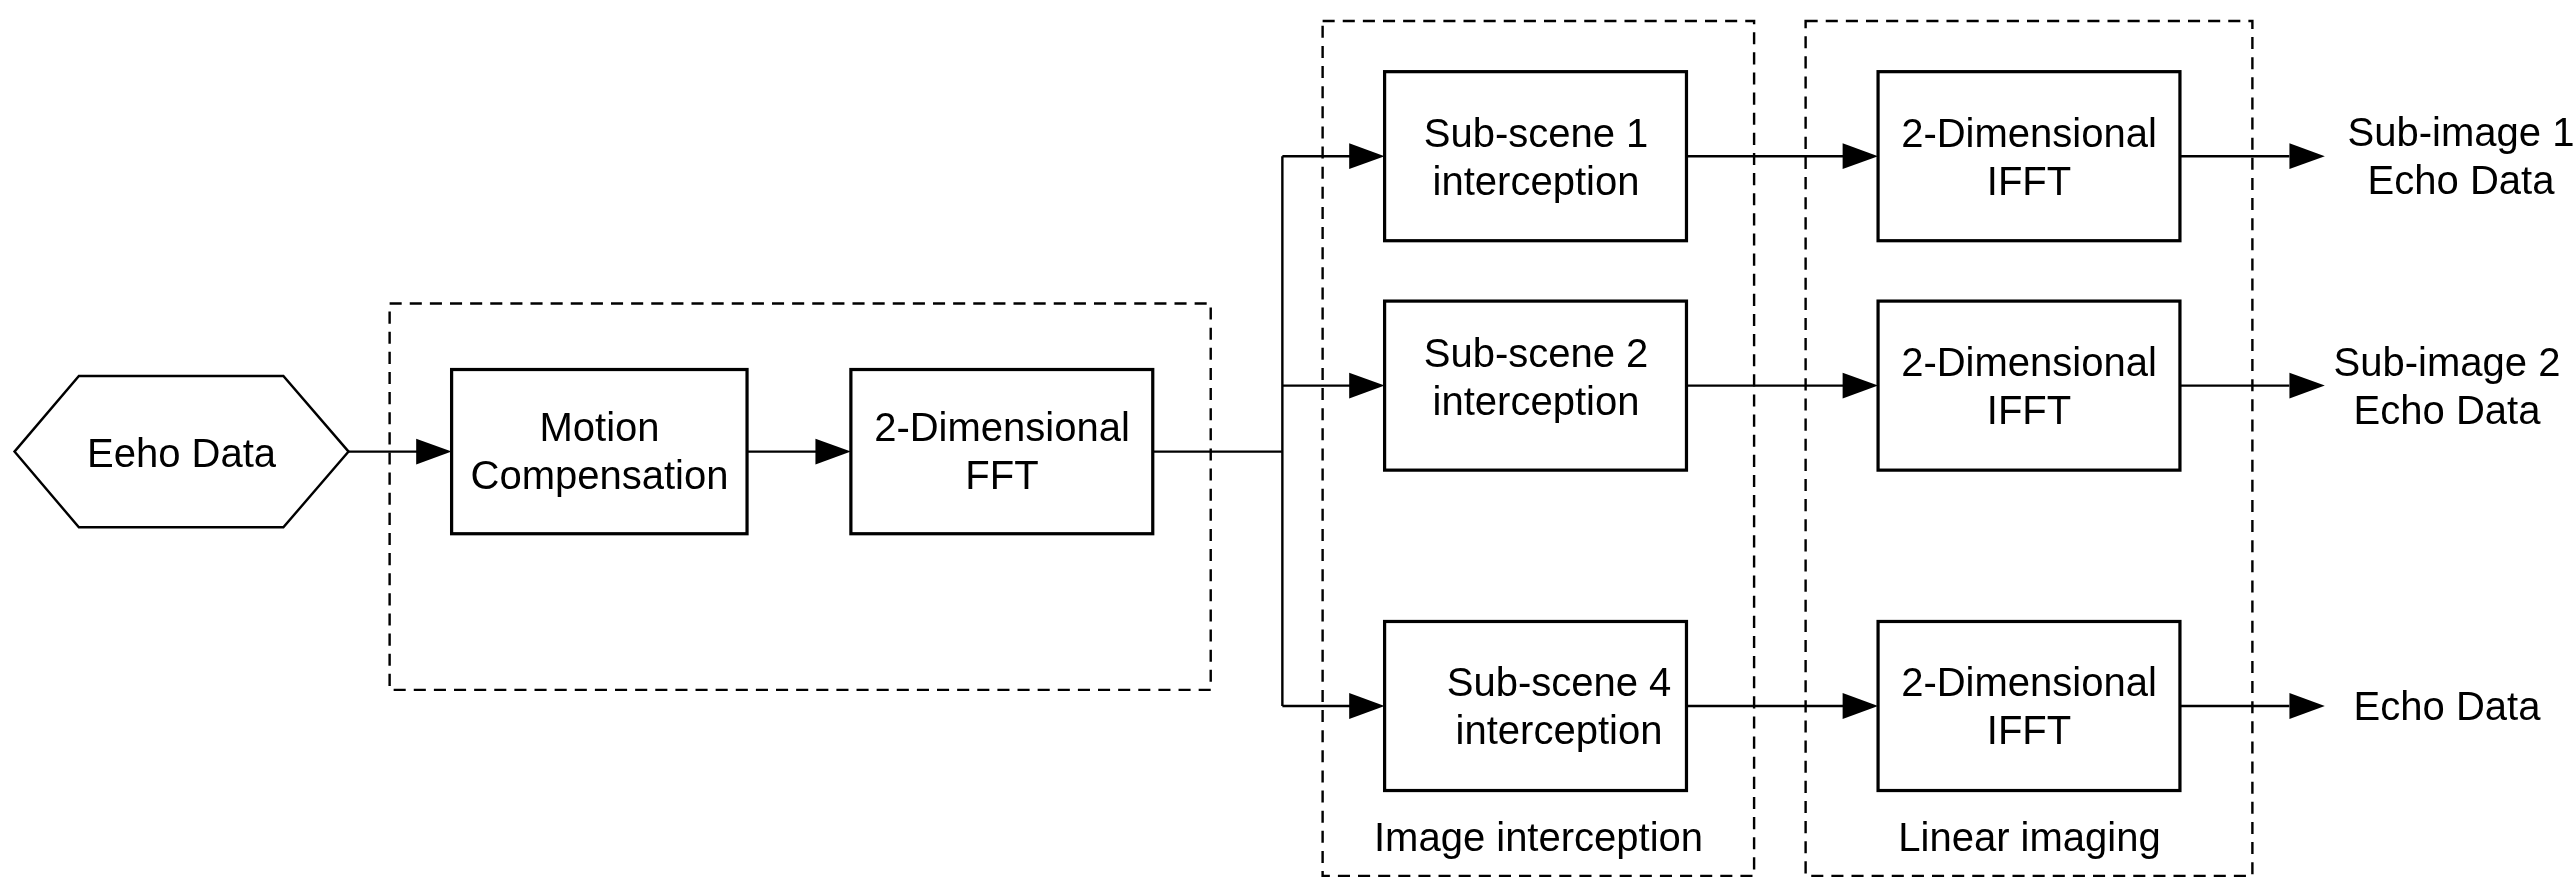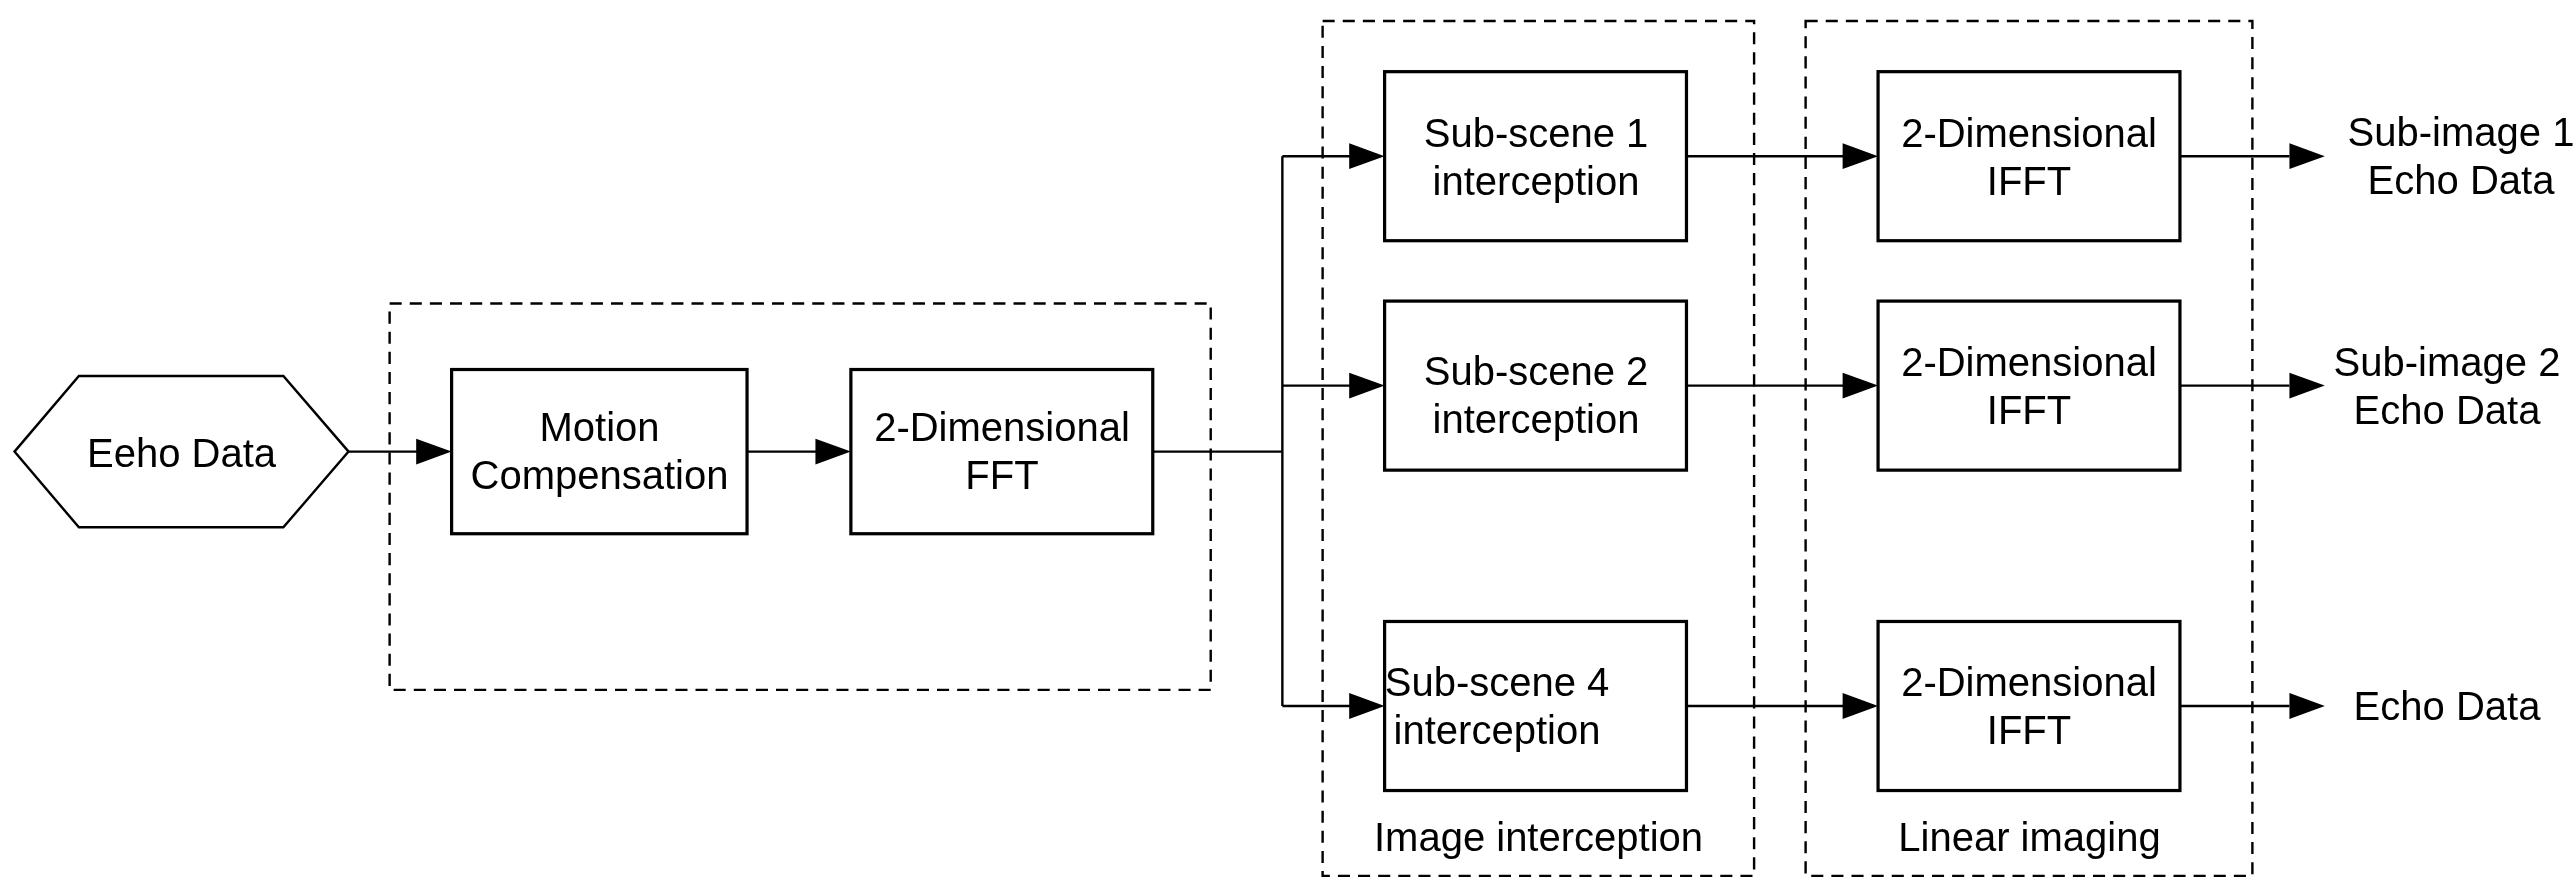--- a/index.html
+++ b/index.html
@@ -94,26 +94,26 @@
     <span>2-Dimensional</span>
     <span>FFT</span>
   </div>
 
 
   <div class="t" style="left:1385px;top:72px;width:302px;height:169px;">
     <span>Sub-scene 1</span>
     <span>interception</span>
   </div>
 
-  <div class="t" style="left:1385px;top:310px;width:302px;height:169px;">
+  <div class="t" style="left:1385px;top:292px;width:302px;height:169px;">
     <span>Sub-scene 2</span>
     <span>interception</span>
   </div>
 
-  <div class="t" style="left:1346px;top:621px;width:302px;height:169px;">
+  <div class="t" style="left:1408px;top:621px;width:302px;height:169px;">
     <span>Sub-scene 4</span>
     <span>interception</span>
   </div>
 
   <div class="t" style="left:1323px;top:813px;width:431px;height:48px;">
     <span>Image interception</span>
   </div>
 
   <div class="t" style="left:1878px;top:72px;width:302px;height:169px;">
     <span>2-Dimensional</span>

